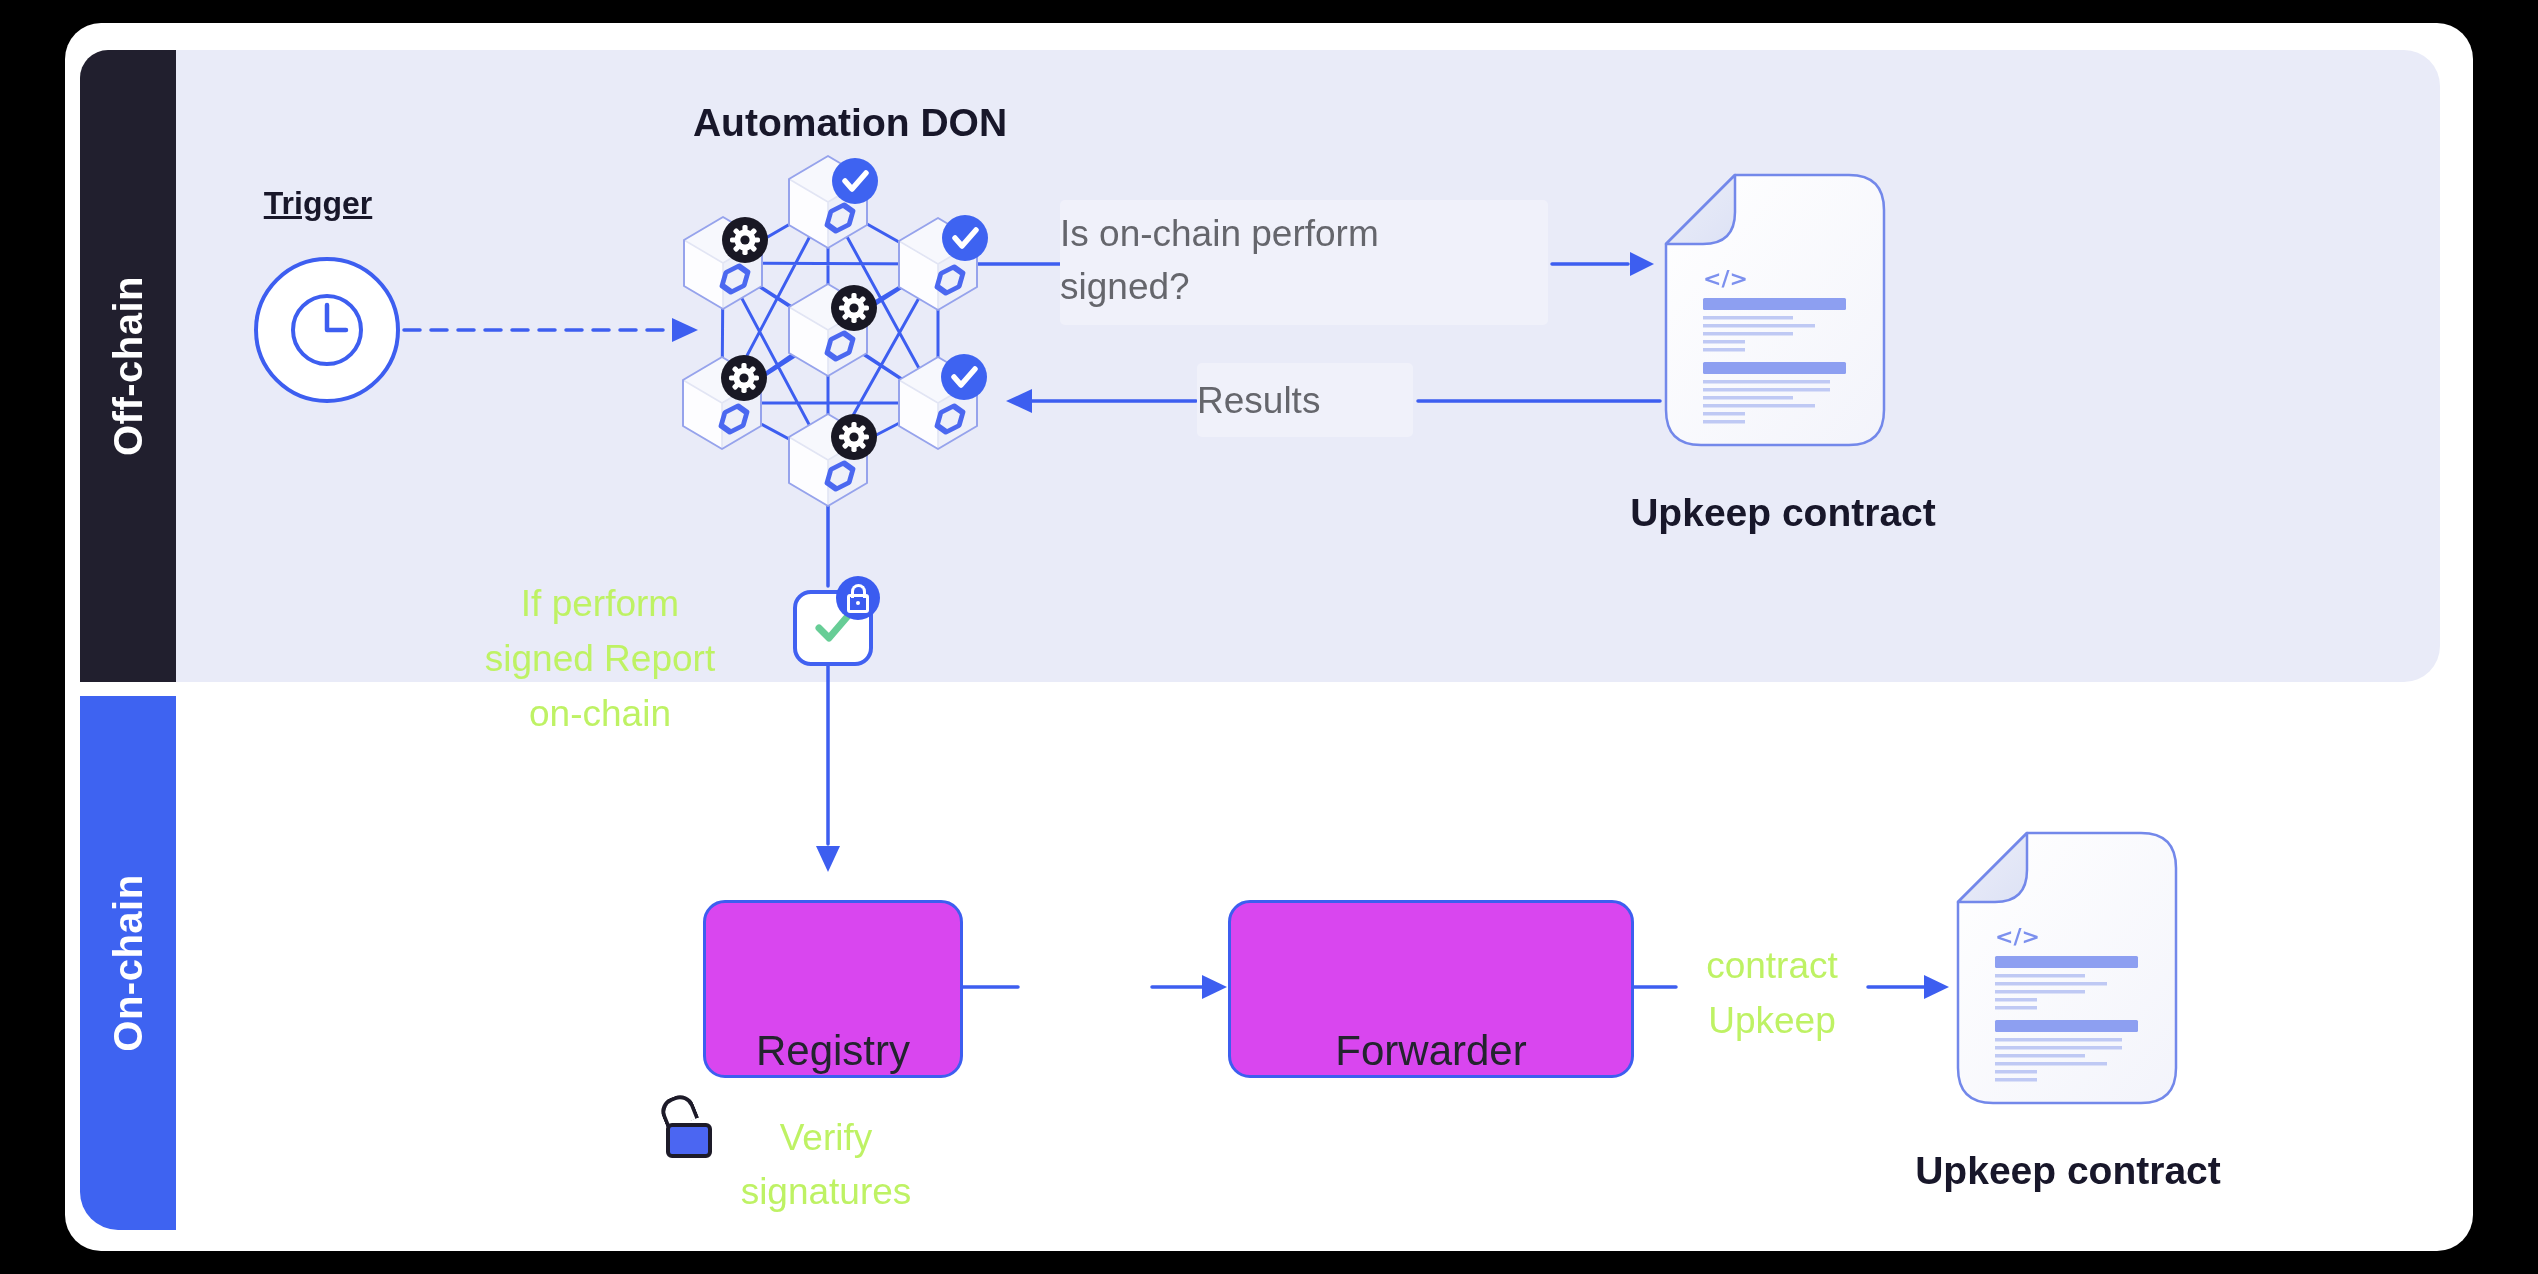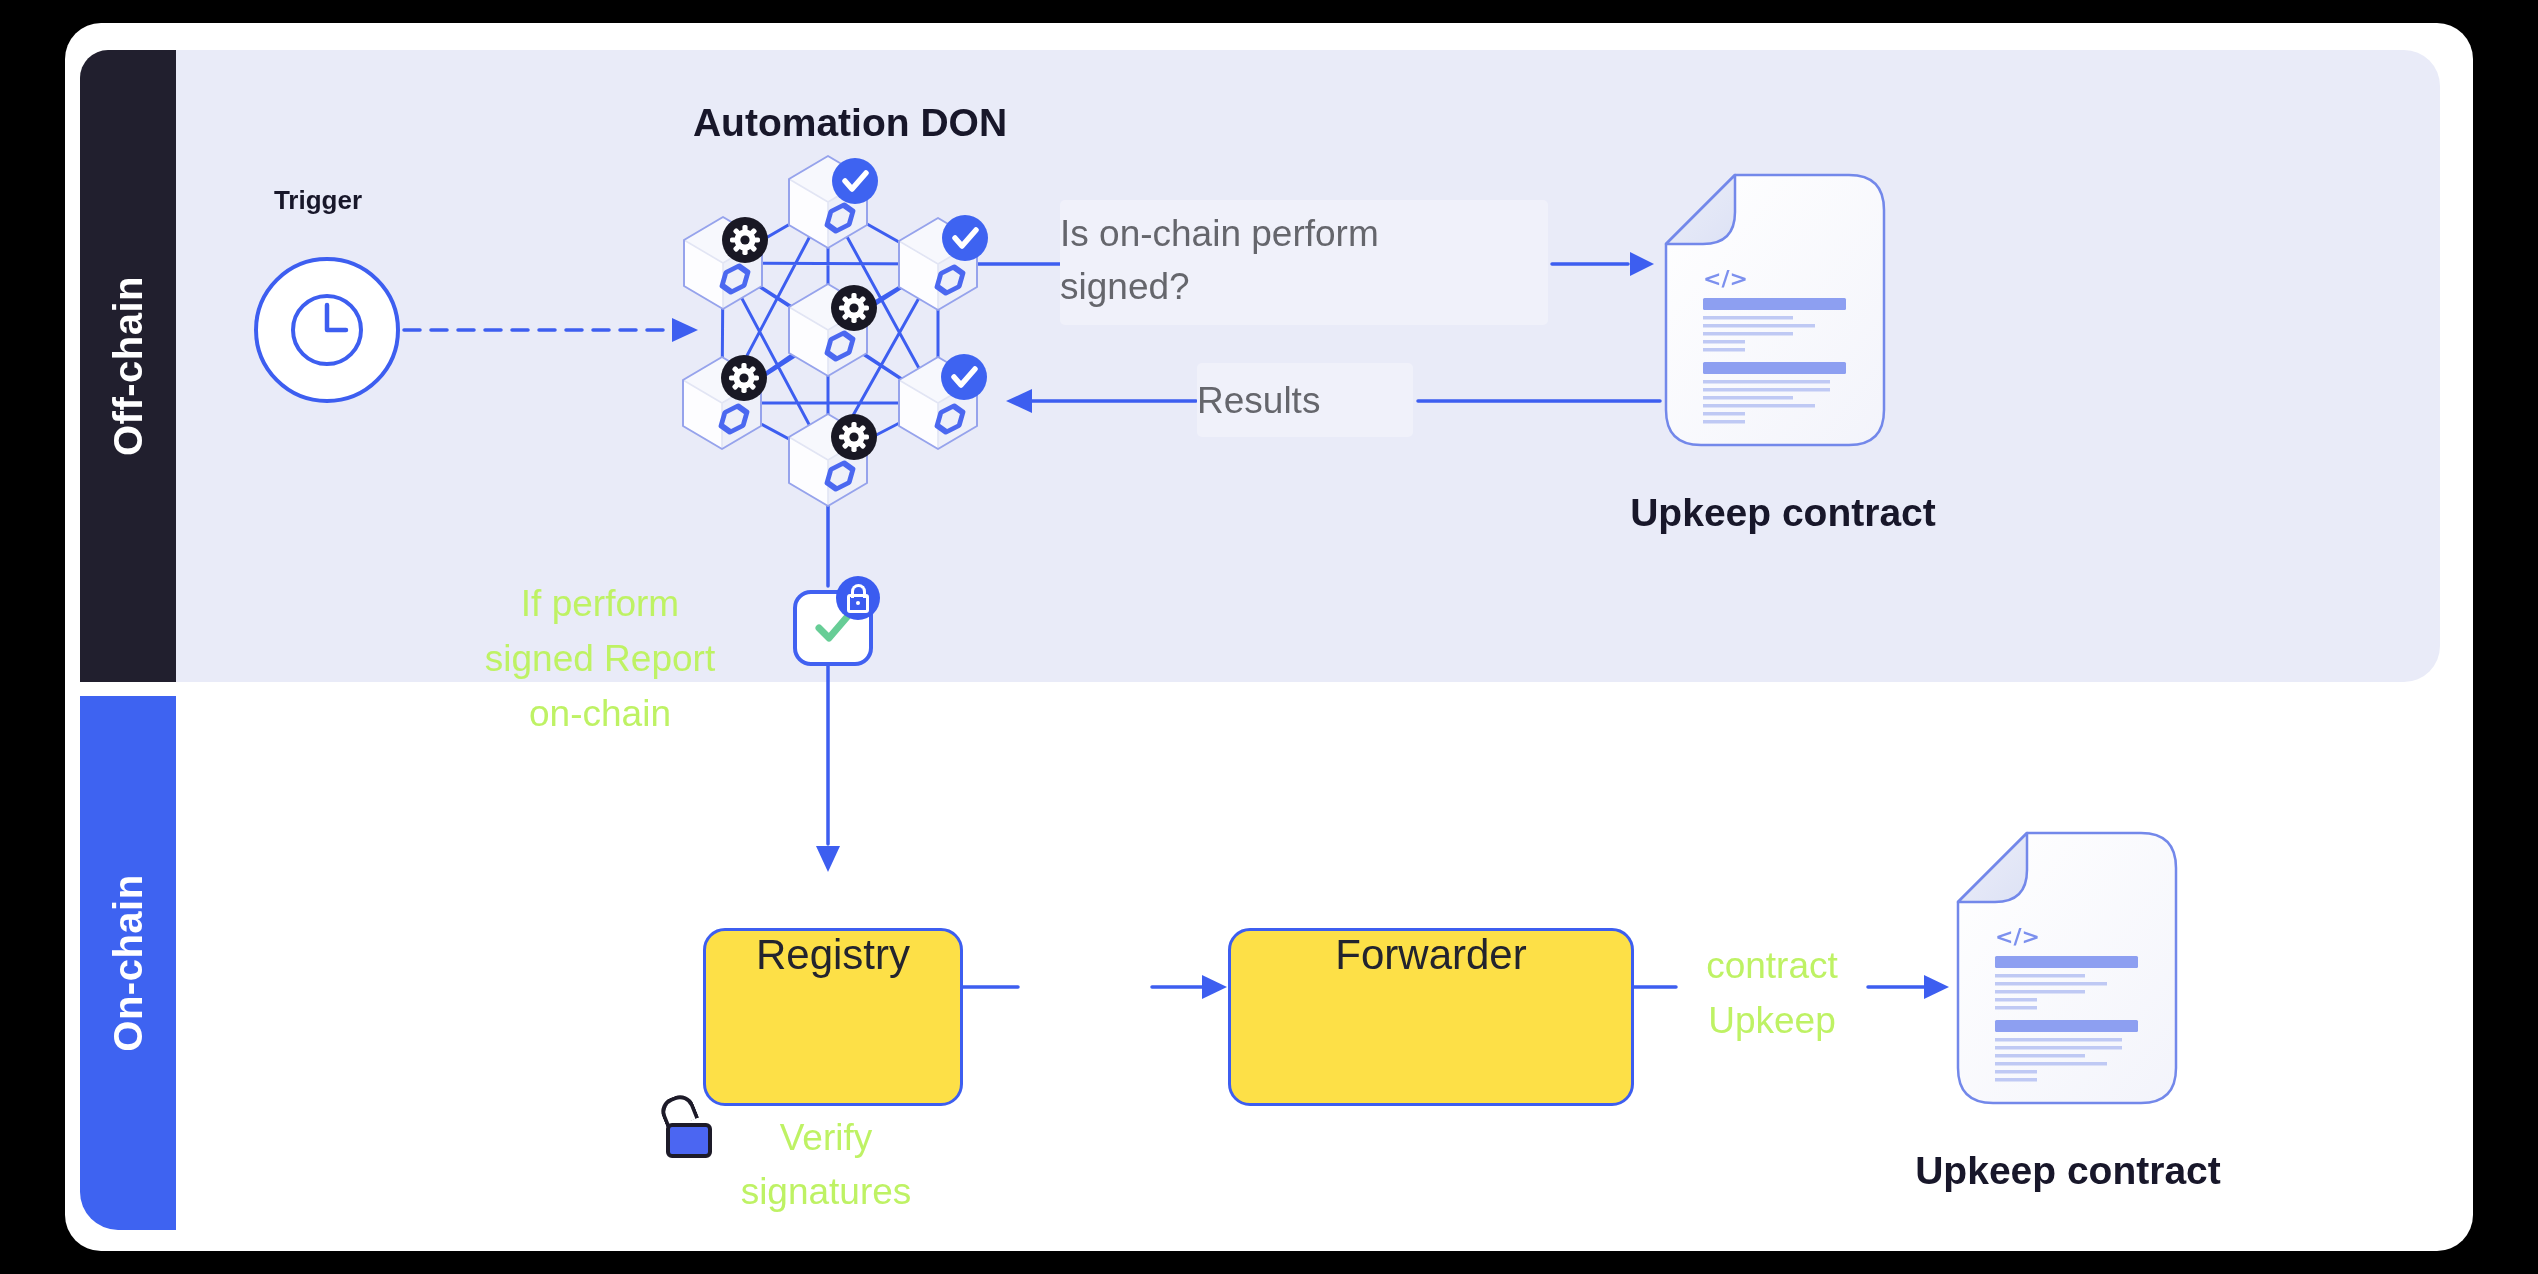--- a/index.html
+++ b/index.html
@@ -13,22 +13,22 @@
   .sidebar-label{position:absolute;left:50%;top:50%;transform:translate(-50%,-50%) rotate(-90deg);
                  white-space:nowrap;color:#fff;font-weight:bold;font-size:40px;letter-spacing:0.5px;}
   svg.connectors{position:absolute;left:0;top:0;z-index:1;pointer-events:none;}
   .heading{position:absolute;color:#18172a;font-weight:bold;font-size:39px;text-align:center;z-index:2;margin-top:11px;}
   .graylab{position:absolute;color:#bef264;font-size:37px;text-align:center;line-height:55px;z-index:2;margin-top:6px;}
   .chip{position:absolute;background:#f0f1fa;border-radius:5px;z-index:2;
         color:#65666c;font-size:37px;}
   .don-svg{position:absolute;left:630px;top:120px;z-index:2;}
   .clock-svg{position:absolute;left:248px;top:251px;z-index:2;}
   .flowbox{position:absolute;top:900px;height:172px;border:3.5px solid #3d5ef0;border-radius:22px;
-           background:#fde047;z-index:2;display:flex;align-items:flex-start;justify-content:center;
-           color:#23242e;font-size:42px;margin-top:28px;}
+           background:#d946ef;z-index:2;display:flex;align-items:flex-end;justify-content:center;
+           color:#23242e;font-size:42px;}
   .box-registry{left:703px;width:254px;}
   .box-forwarder{left:1228px;width:400px;}
   .doc{position:absolute;z-index:2;}
   .report-badge{position:absolute;left:793px;top:590px;width:72px;height:68px;background:#fff;
                 border:4px solid #4161f1;border-radius:18px;z-index:2;}
   .report-badge svg{position:absolute;left:14px;top:16px;}
   .lock-circle{position:absolute;left:836px;top:576px;width:44px;height:44px;border-radius:50%;
                background:#3b5cf0;z-index:3;}
   .lock-shackle{position:absolute;left:15px;top:8px;width:9px;height:11px;
                 border:3px solid #fff;border-bottom:none;border-radius:8px 8px 0 0;}
@@ -74,21 +74,21 @@
       <path d="M672 318 L698 330 L672 342 Z"></path>
       <path d="M1630 252 L1654 264 L1630 276 Z"></path>
       <path d="M1032 389 L1006 401 L1032 413 Z"></path>
       <path d="M816 846 L828 872 L840 846 Z"></path>
       <path d="M1202 975 L1227 987 L1202 999 Z"></path>
       <path d="M1924 975 L1949 987 L1924 999 Z"></path>
     </g>
   </svg>
 
   <div class="heading" style="left:650px;top:90px;width:400px;">Automation DON</div>
-  <div class="heading" style="left:218px;top:174px;width:200px;font-size:26px;">Trigger</div>
+  <div class="heading" style="left:218px;top:174px;width:200px;font-size:32px;text-decoration:underline;">Trigger</div>
 
   <svg class="clock-svg" width="158" height="158" viewBox="0 0 158 158">
     <circle cx="79" cy="79" r="71" fill="#ffffff" stroke="#3d5ef0" stroke-width="4"></circle>
     <circle cx="79" cy="79" r="34" fill="#ffffff" stroke="#3d5ef0" stroke-width="4"></circle>
     <path d="M79 54 V79 H98" fill="none" stroke="#3d5ef0" stroke-width="4.5" stroke-linecap="round" stroke-linejoin="round"></path>
   </svg>
 
   <svg class="don-svg" width="420" height="440" viewBox="630 120 420 440">
     <defs>
       <g id="cube">

